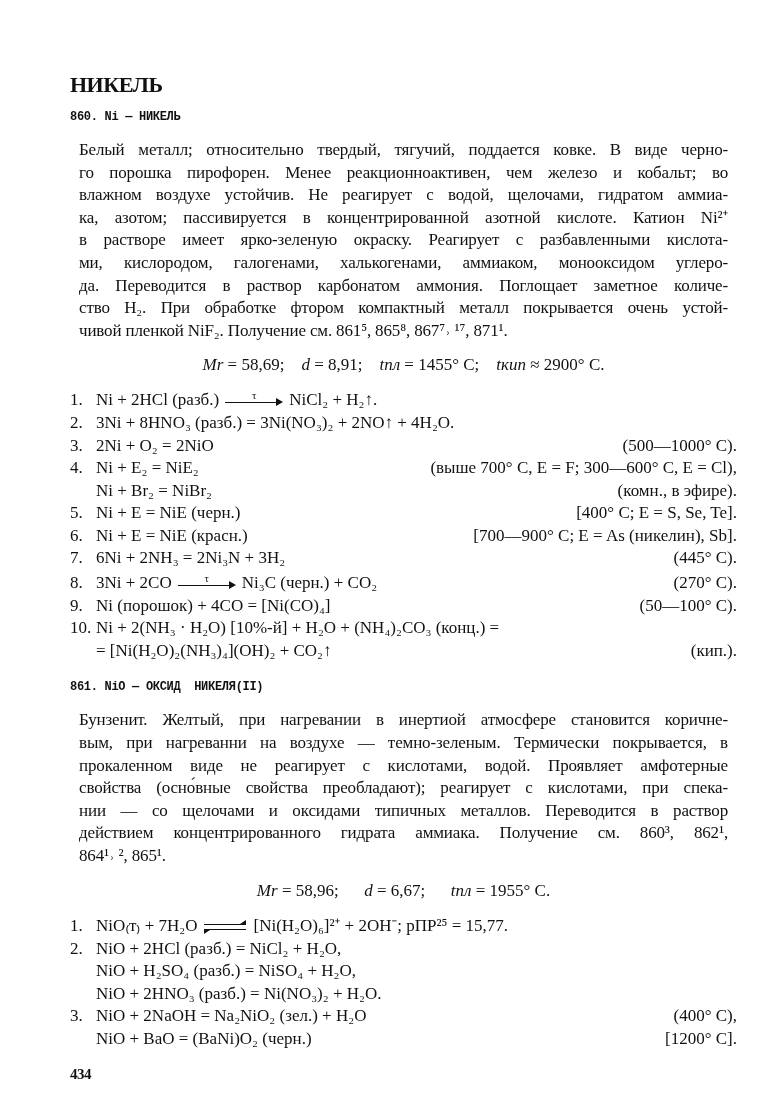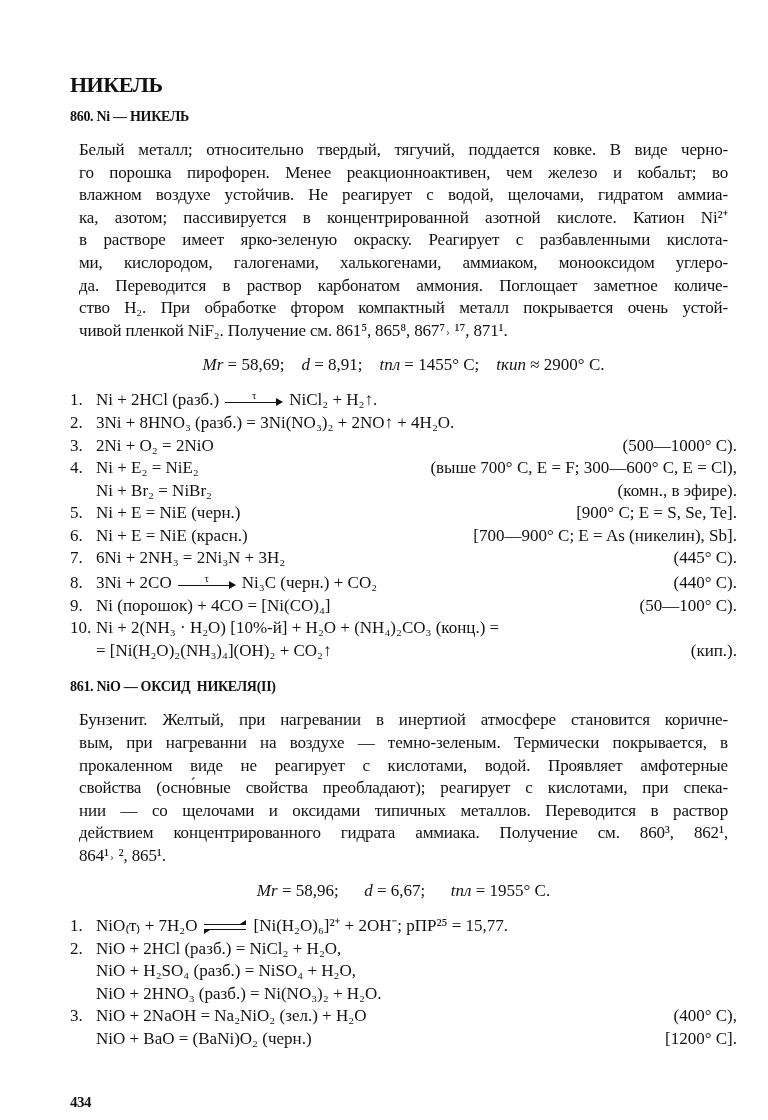--- a/index.html
+++ b/index.html
@@ -6,22 +6,22 @@
     body {
       width: 768px; height: 1120px; position: relative; overflow: hidden;
       font-family: "Liberation Serif", serif; color: #111111;
     }
     .page { position: absolute; left: 70px; top: 62px; width: 667px; }
     .chapter-title {
       font-weight: bold; font-size: 22px; letter-spacing: -0.5px;
       margin: 6px 0 0 0; height: 34px; line-height: 34px;
     }
     .section-title {
-      font-weight: bold; font-size: 14px; letter-spacing: -0.3px;
-      height: 26px; line-height: 26px; margin: 2px 0 8px 0;
+      font-weight: bold; font-size: 12px; letter-spacing: -0.3px;
+      height: 26px; line-height: 26px; margin: 2px 0 8px 0; font-family: Liberation Mono, monospace;
     }
     .para {
       font-size: 17px; line-height: 22.6px; text-align: justify;
       letter-spacing: -0.15px; margin: 9px;
     }
     .para .line { display: block; text-align: justify; text-align-last: justify; height: 22.6px; white-space: nowrap; }
     .para .line.last { text-align-last: left; }
     .consts {
       font-size: 17px; text-align: center; height: 28px; line-height: 28px;
       margin: 2px 0 8px 0; white-space: pre;
@@ -44,21 +44,21 @@
     .arrow .head { position: absolute; right: 0; top: 4px; width: 0; height: 0;
       border-top: 4px solid transparent; border-bottom: 4px solid transparent; border-left: 7px solid #111; }
     .arrow .lbl { position: absolute; left: 0; right: 0; top: -11px; text-align: center; font-size: 11px; }
     .eqarrow { display: inline-block; position: relative; width: 42px; height: 14px; margin: 0 7px; vertical-align: middle; }
     .eqarrow .a1 { position: absolute; left: 0; right: 0; top: 4px; border-top: 1px solid #111; }
     .eqarrow .a2 { position: absolute; left: 0; right: 0; top: 9px; border-top: 1px solid #111; }
     .eqarrow .h1 { position: absolute; right: 0; top: 0; width: 0; height: 0;
       border-bottom: 4px solid #111; border-left: 6px solid transparent; }
     .eqarrow .h2 { position: absolute; left: 0; top: 10px; width: 0; height: 0;
       border-top: 4px solid #111; border-right: 6px solid transparent; }
-    .page-number { font-weight: bold; font-size: 15px; margin-top: 44px; letter-spacing: -0.5px; }
+    .page-number { font-weight: bold; font-size: 15px; margin-top: 16px; letter-spacing: -0.5px; }
     .gap-s { height: 10px; }
   </style>
 </head>
 <body>
 
 <div class="page">
   <div class="chapter-title">НИКЕЛЬ</div>
 
   <section>
     <div class="section-title">860. Ni — НИКЕЛЬ</div>
@@ -99,38 +99,38 @@
         <span class="rx-cond">(выше 700° C, E = F; 300—600° C, E = Cl),</span>
       </li>
       <li class="rx-row">
         <span class="rx-num"></span>
         <span class="rx-eq">Ni + Br₂ = NiBr₂</span>
         <span class="rx-cond">(комн., в эфире).</span>
       </li>
       <li class="rx-row">
         <span class="rx-num">5.</span>
         <span class="rx-eq">Ni + E = NiE (черн.)</span>
-        <span class="rx-cond">[900° C; E = S, Se, Te].</span>
+        <span class="rx-cond">[400° C; E = S, Se, Te].</span>
       </li>
       <li class="rx-row">
         <span class="rx-num">6.</span>
         <span class="rx-eq">Ni + E = NiE (красн.)</span>
         <span class="rx-cond">[700—900° C; E = As (никелин), Sb].</span>
       </li>
       <li class="rx-row">
         <span class="rx-num">7.</span>
         <span class="rx-eq">6Ni + 2NH₃ = 2Ni₃N + 3H₂</span>
         <span class="rx-cond">(445° C).</span>
       </li>
       <li class="rx-row tall">
         <span class="rx-num">8.</span>
         <span class="rx-eq">
           <span>3Ni + 2CO</span><span class="arrow"><span class="lbl">τ</span><span class="shaft"></span><span class="head"></span></span><span>Ni₃C (черн.) + CO₂</span>
         </span>
-        <span class="rx-cond">(440° C).</span>
+        <span class="rx-cond">(270° C).</span>
       </li>
       <li class="rx-row">
         <span class="rx-num">9.</span>
         <span class="rx-eq">Ni (порошок) + 4CO = [Ni(CO)₄]</span>
         <span class="rx-cond">(50—100° C).</span>
       </li>
       <li class="rx-row">
         <span class="rx-num">10.</span>
         <span class="rx-eq">Ni + 2(NH₃ · H₂O) [10%-й] + H₂O + (NH₄)₂CO₃ (конц.) =</span>
         <span class="rx-cond"></span>

